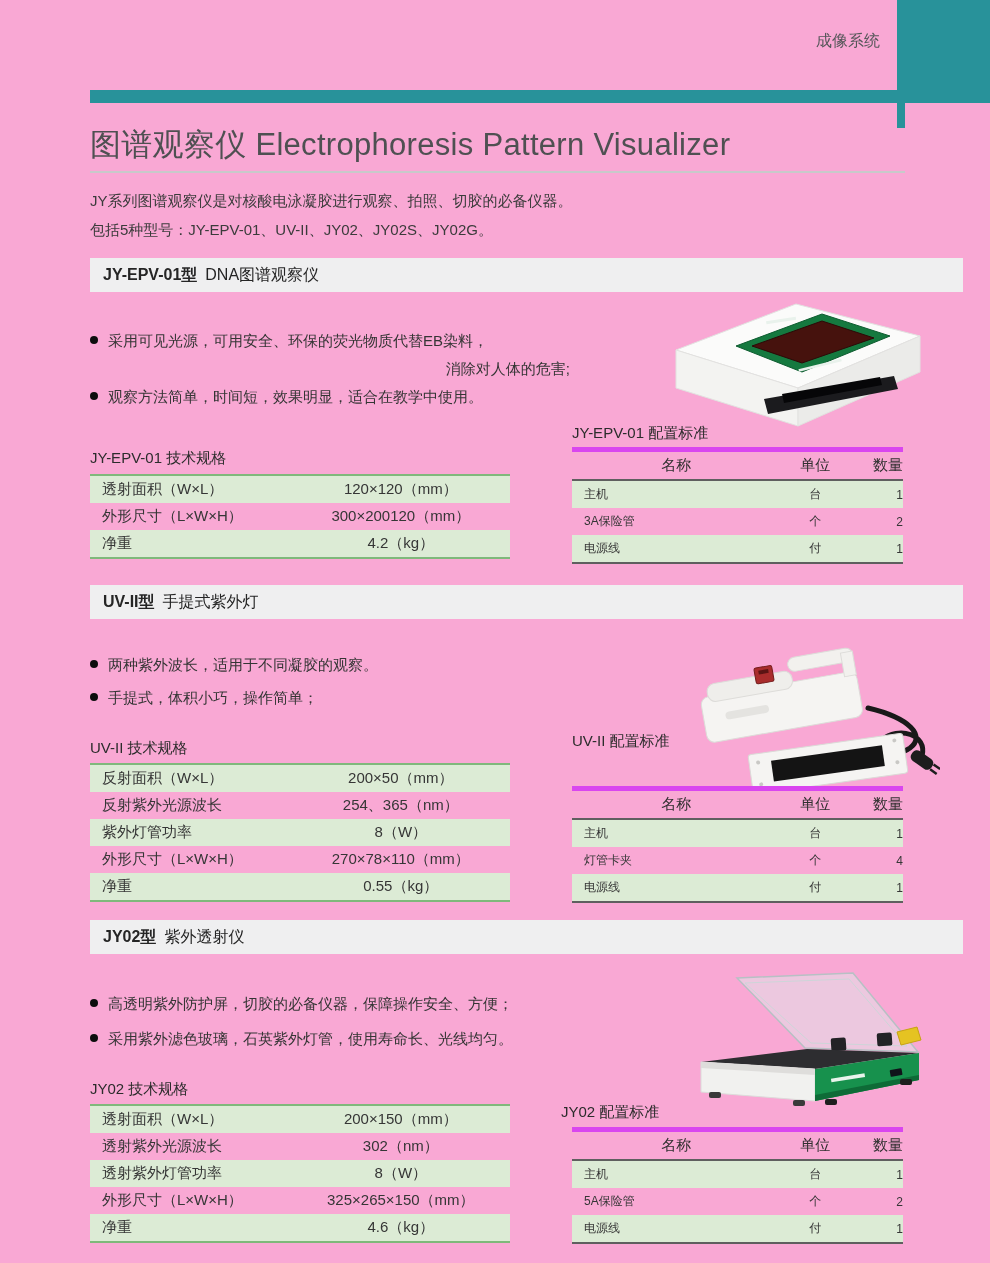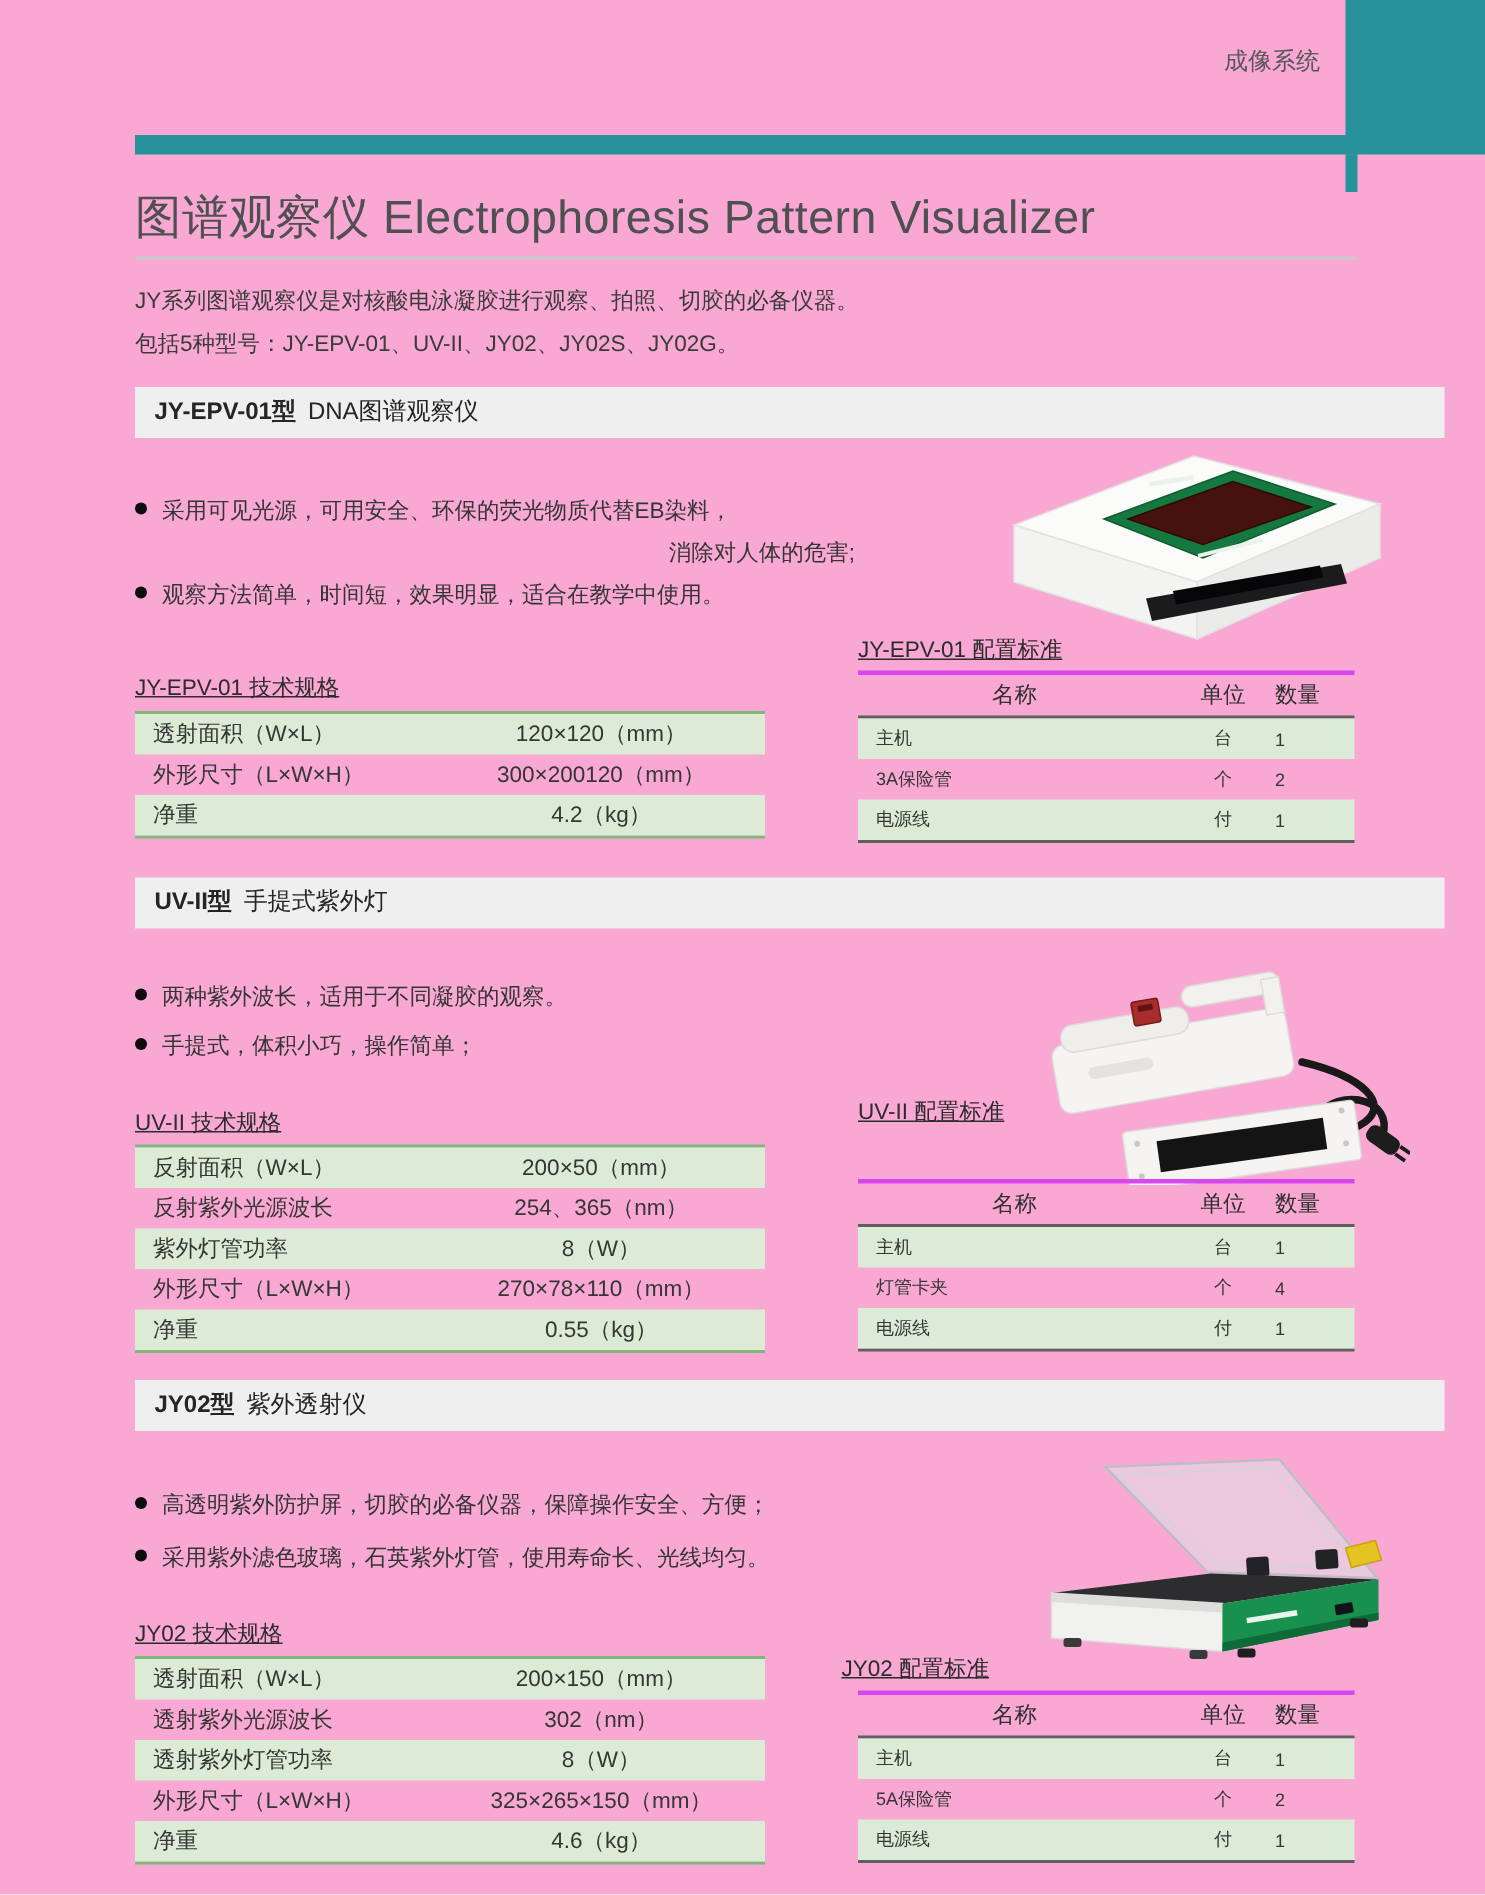--- a/index.html
+++ b/index.html
@@ -24,39 +24,39 @@
   .section-bar .rest{margin-left:8px;}
 
   
   .bullets{left:90px;width:480px;font-size:15px;color:#353535;}
   .bl{white-space:nowrap;}
   .bl .dot{display:inline-block;width:8px;height:8px;border-radius:50%;background:#0d0d0d;
            margin-right:10px;vertical-align:2px;}
   .bl.cont{padding-left:18px;text-align:right;}
 
   
-  .tbl-title{font-size:15px;color:#2c2c2c;white-space:nowrap;text-decoration:underline;}
+  .tbl-title{font-size:15px;color:#2c2c2c;white-space:nowrap;}
 
   
   .spec-table{width:420px;border-top:2px solid #7fb87b;border-bottom:2px solid #7fb87b;}
   .spec-row{display:flex;height:27px;align-items:center;font-size:15px;color:#363636;}
   .spec-row.green{background:#dcebd5;}
   .spec-label{flex:0 0 48%;padding-left:12px;box-sizing:border-box;white-space:nowrap;}
   .spec-value{flex:1;text-align:center;white-space:nowrap;}
 
   
-  .config-table{width:331px;border-top:3px solid #d946ef;border-bottom:2px solid #5f5f5f;}
+  .config-table{width:331px;border-top:5px solid #d946ef;border-bottom:2px solid #5f5f5f;}
   .config-header{display:flex;height:27px;align-items:center;font-size:15px;color:#2f2f2f;
                  border-bottom:2px solid #5f5f5f;}
   .config-row{display:flex;height:27px;align-items:center;font-size:12px;color:#363636;}
   .config-row.green{background:#dcebd5;}
   .c-name{flex:0 0 63%;padding-left:12px;box-sizing:border-box;white-space:nowrap;}
   .config-header .c-name{text-align:center;padding-left:0;}
   .c-unit{flex:0 0 21%;text-align:center;}
-  .c-qty{flex:0 0 16%;text-align:left;}
+  .c-qty{flex:0 0 16%;text-align:right;}
 
   .prod{display:block;}
 </style>
 </head>
 <body>
 
 <div class="page">
 
   <div class="abs teal-block"></div>
   <div class="abs teal-band"></div>

